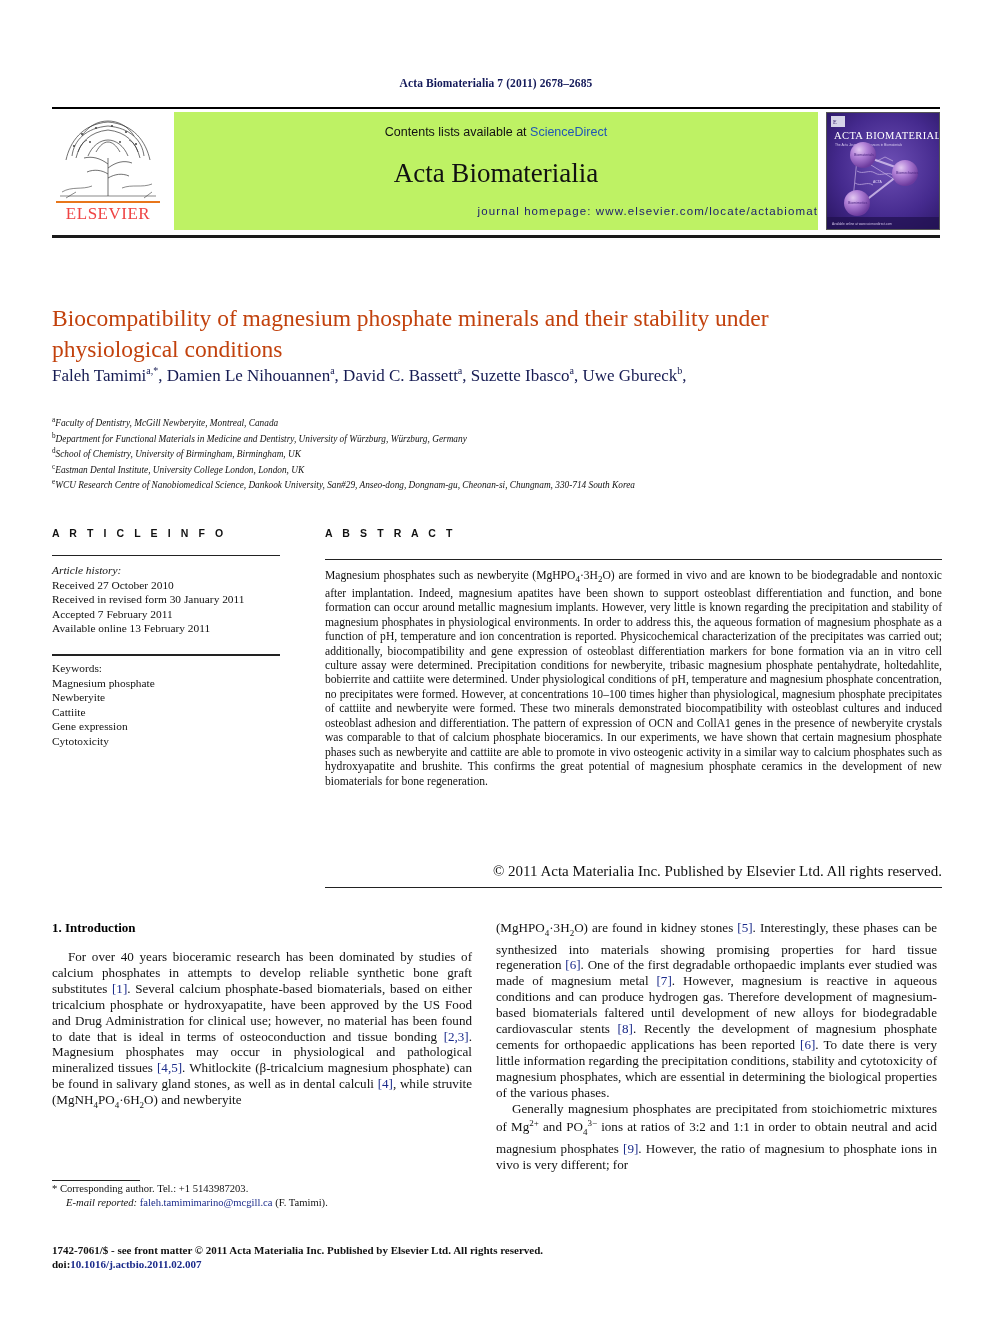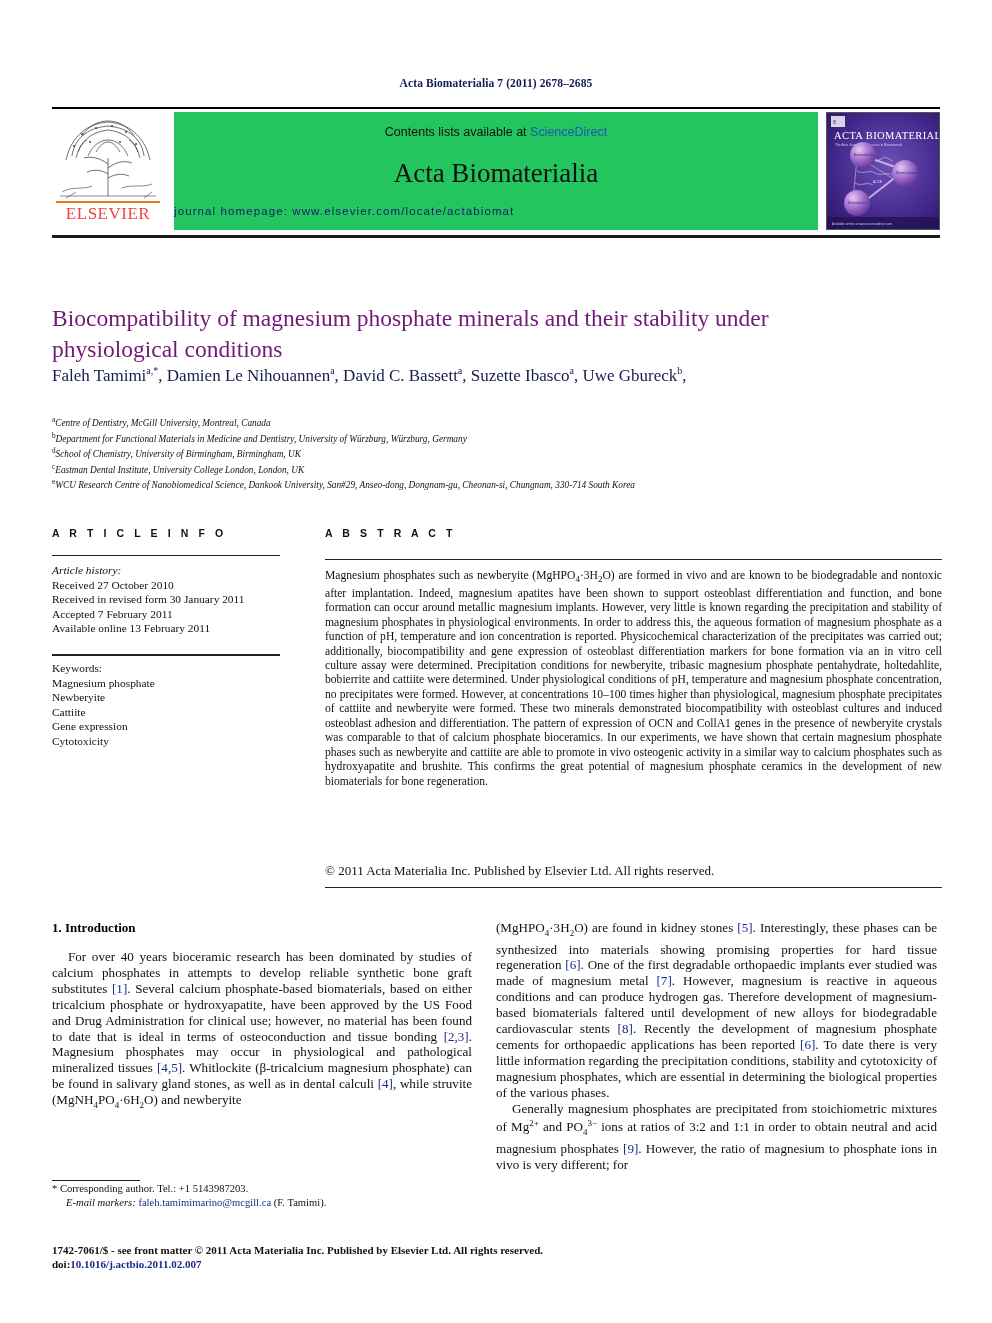--- a/index.html
+++ b/index.html
@@ -74,21 +74,21 @@
     position: absolute;
     left: 4px; top: 89px;
     width: 104px; height: 1.5px;
     background: #e8761b;
   }
   .banner {
     position: absolute;
     left: 122px; top: 5px;
     width: 644px;
     height: 118px;
-    background: #22c55e;
+    background: #bef264;
   }
   .banner .line1 {
     position: absolute;
     left: 0; top: 13px;
     width: 644px;
     text-align: center;
     font-family: "Liberation Sans", sans-serif;
     font-size: 12.5px;
     color: #111;
   }
@@ -101,21 +101,21 @@
     width: 644px;
     text-align: center;
     font-family: "Liberation Serif", serif;
     font-size: 27px;
     color: #111;
   }
   .banner .homepage {
     position: absolute;
     left: 0; top: 93px;
     width: 644px;
-    text-align: left;
+    text-align: right;
     font-family: "Liberation Sans", sans-serif;
     font-size: 11.5px;
     letter-spacing: 1.1px;
     color: #1b1b6e;
   }
   .cover {
     position: absolute;
     left: 774px; top: 5px;
     width: 114px; height: 118px;
     border: 1px solid #555;
@@ -124,21 +124,21 @@
     background: #3c1f7a;
   }
 
   
   .title {
     position: absolute;
     left: 52px; top: 287px;
     width: 780px;
     font-size: 23.5px;
     line-height: 31px;
-    color: #701a75;
+    color: #c2410c;
     font-weight: 400;
   }
   .authors {
     position: absolute;
     left: 52px; top: 358px;
     width: 890px;
     font-size: 17px;
     line-height: 25px;
     color: #161b52;
   }
@@ -205,22 +205,22 @@
     position: absolute; left: 0; top: 42px;
     width: 617px;
     font-size: 11.6px;
     line-height: 14.45px;
     text-align: justify;
     color: #111;
   }
   .abs-copy {
     position: absolute; left: 0; top: 336px;
     width: 617px;
-    text-align: left;
-    font-size: 13px;
+    text-align: right;
+    font-size: 15px;
     color: #111;
   }
   .abs-rule-bottom {
     position: absolute; left: 0; top: 360px;
     width: 617px; height: 1px; background:#222;
   }
 
   
   .colL {
     position: absolute;
@@ -381,21 +381,21 @@
     <div class="masthead-rule-bottom"></div>
   </div>
 
   <h1 class="title">Biocompatibility of magnesium phosphate minerals and their stability under physiological conditions</h1>
 
   <div class="authors">
     <div>Faleh Tamimi<sup>a,*</sup>, Damien Le Nihouannen<sup>a</sup>, David C. Bassett<sup>a</sup>, Suzette Ibasco<sup>a</sup>, Uwe Gbureck<sup>b</sup>,</div>
   </div>
 
   <div class="affils">
-    <div><sup>a</sup><span>Centre of Dentistry, McGill University, Montreal, Canada</span></div>
+    <div><sup>a</sup><span>Faculty of Dentistry, McGill Newberyite, Montreal, Canada</span></div>
     <div><sup>b</sup><span>Department for Functional Materials in Medicine and Dentistry, University of Würzburg, Würzburg, Germany</span></div>
     <div><sup>d</sup><span>School of Chemistry, University of Birmingham, Birmingham, UK</span></div>
     <div><sup>c</sup><span>Eastman Dental Institute, University College London, London, UK</span></div>
     <div><sup>e</sup><span>WCU Research Centre of Nanobiomedical Science, Dankook University, San#29, Anseo-dong, Dongnam-gu, Cheonan-si, Chungnam, 330-714 South Korea</span></div>
   </div>
 
   <div class="info-col">
     <div class="sec-head info-head">A R T I C L E  I N F O</div>
     <div class="info-rule"></div>
     <div class="info-body">
@@ -442,21 +442,21 @@
     </p>
   </div>
 
   <div class="footnote-rule"></div>
   <div class="footnote">
     <div>
       <span>*</span>
       <span>Corresponding author. Tel.: +1 5143987203.</span>
     </div>
     <div style="padding-left:14px">
-      <span class="em">E-mail markers:</span>
+      <span class="em">E-mail reported:</span>
       <span class="mail">faleh.tamimimarino@mcgill.ca</span>
       <span>(F. Tamimi).</span>
     </div>
   </div>
 
   <div class="imprint">
     <div>1742-7061/$ - see front matter © 2011 Acta Materialia Inc. Published by Elsevier Ltd. All rights reserved.</div>
     <div><span>doi:</span><span class="doi">10.1016/j.actbio.2011.02.007</span></div>
   </div>
 

